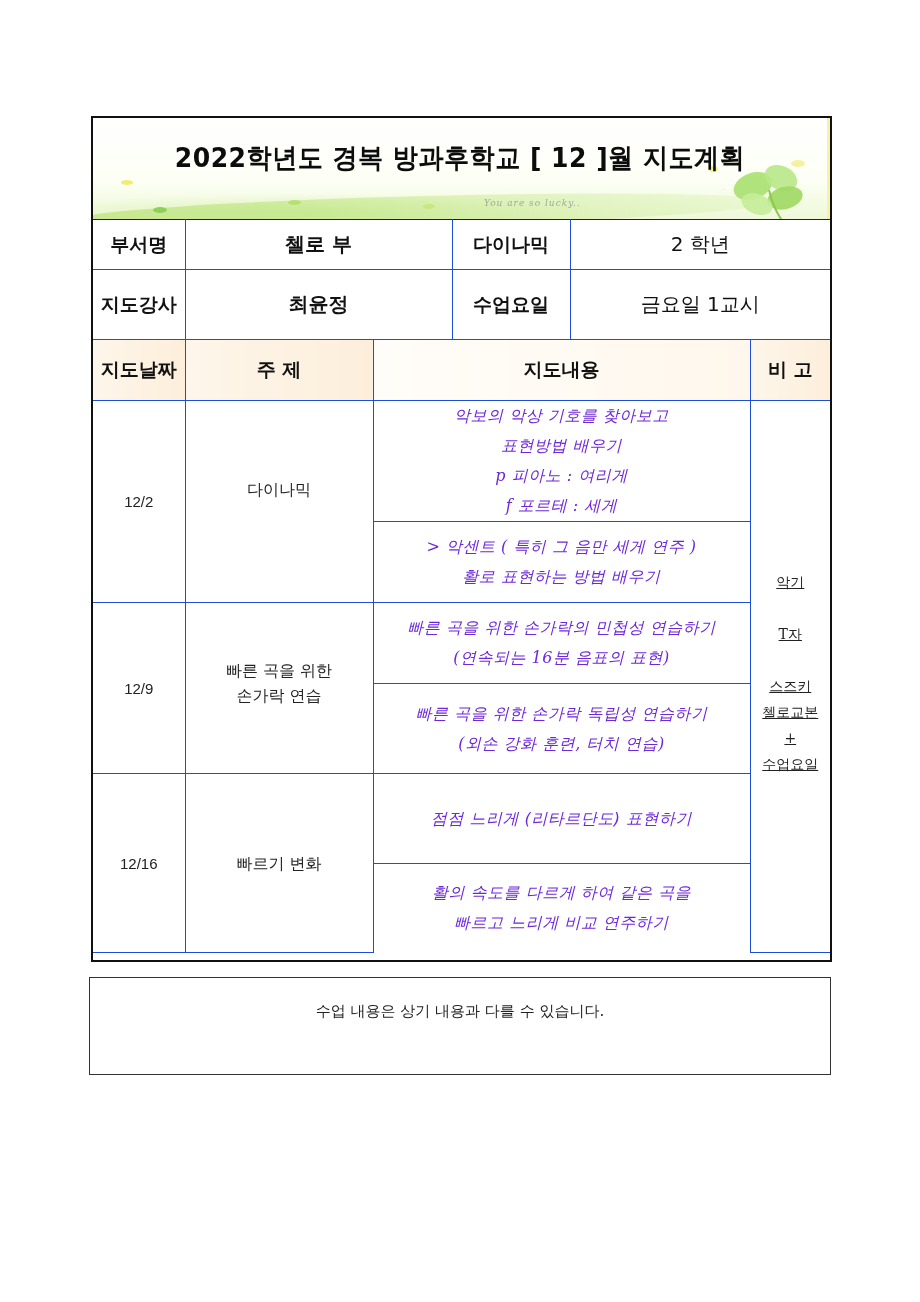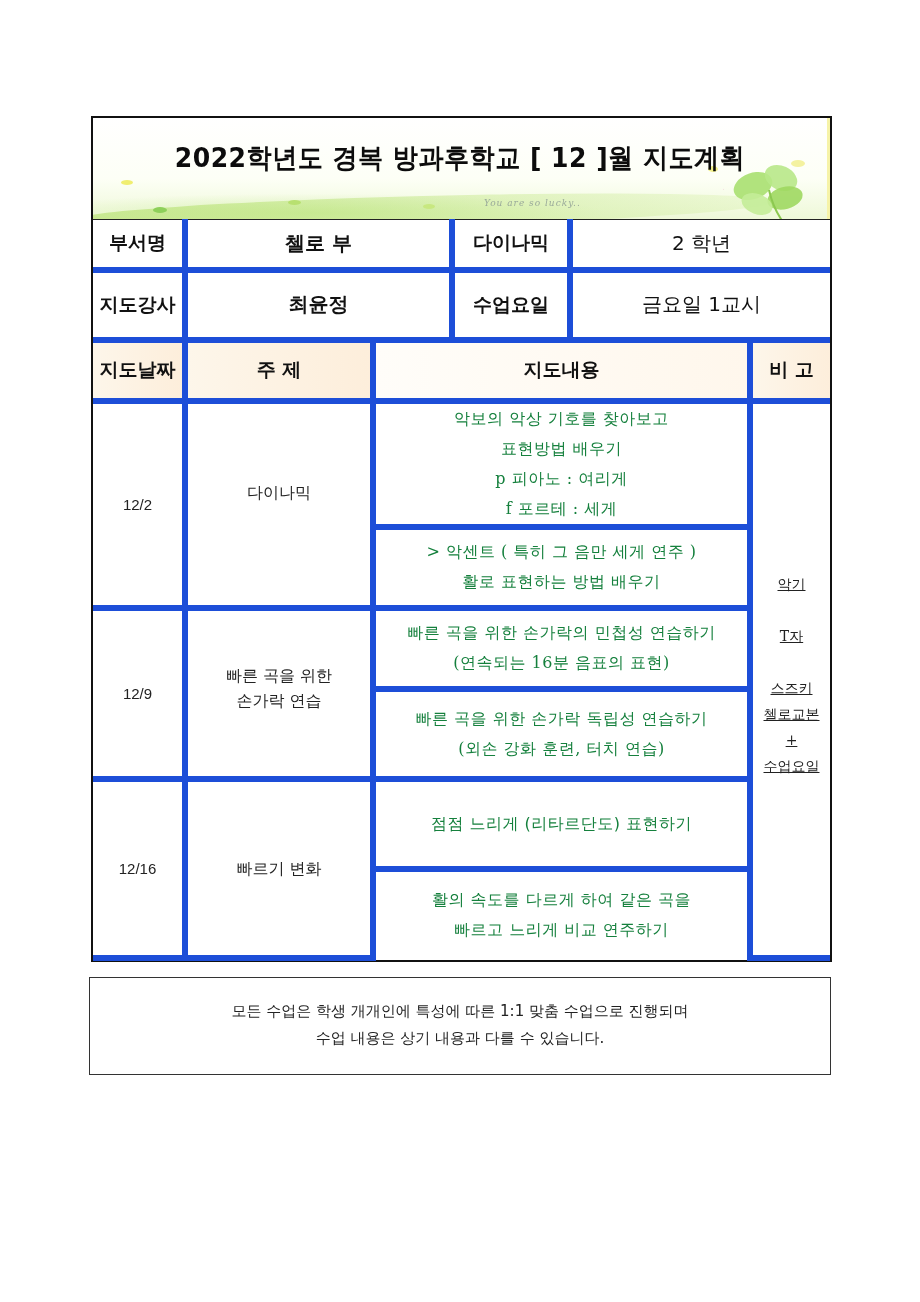--- a/index.html
+++ b/index.html
@@ -85,21 +85,21 @@
 
     table.grid {
       position: absolute;
       left: 0;
       top: 101px;
       width: 737px;
       border-collapse: collapse;
       table-layout: fixed;
     }
     table.grid td {
-      border: 6px solid #1d4ed8;
+      border: 1px solid #1d4ed8;
       text-align: center;
       vertical-align: middle;
       padding: 0;
       box-sizing: border-box;
     }
     table.grid tr:first-child td { border-top: 1px solid #222; }
     table.grid td:first-child { border-left: none; }
     table.grid td.last-col { border-right: none; }
     table.grid tr.last-row td { border-bottom: none; }
 
@@ -131,23 +131,24 @@
     }
     .topic-cell {
       font-size: 16px;
       font-family: "DejaVu Sans", sans-serif;
       color: #222;
       line-height: 25px;
     }
     .content-cell {
       font-size: 16px;
       font-family: "DejaVu Serif", serif;
-      color: #15803d;
+      color: #6d28d9;
       line-height: 30px;
       letter-spacing: 0.5px;
+      font-style: italic;
     }
     .content-cell.sans {
       font-family: "DejaVu Sans", sans-serif;
       line-height: 30px;
     }
     .remarks-cell {
       font-size: 14px;
       font-family: "DejaVu Serif", serif;
       color: #222;
       line-height: 26px;
@@ -288,15 +289,14 @@
       <td class="content-cell sans" colspan="3">
         <span class="line">활의 속도를 다르게 하여 같은 곡을</span>
         <span class="line">빠르고 느리게 비교 연주하기</span>
       </td>
     </tr>
   </tbody>
     </table>
 </div>
 
 <div class="note-box">
-  <span class="line">모든 수업은 학생 개개인에 특성에 따른 1:1 맞춤 수업으로 진행되며</span>
   <span class="line">수업 내용은 상기 내용과 다를 수 있습니다.</span>
 </div>
 
 </body></html>

